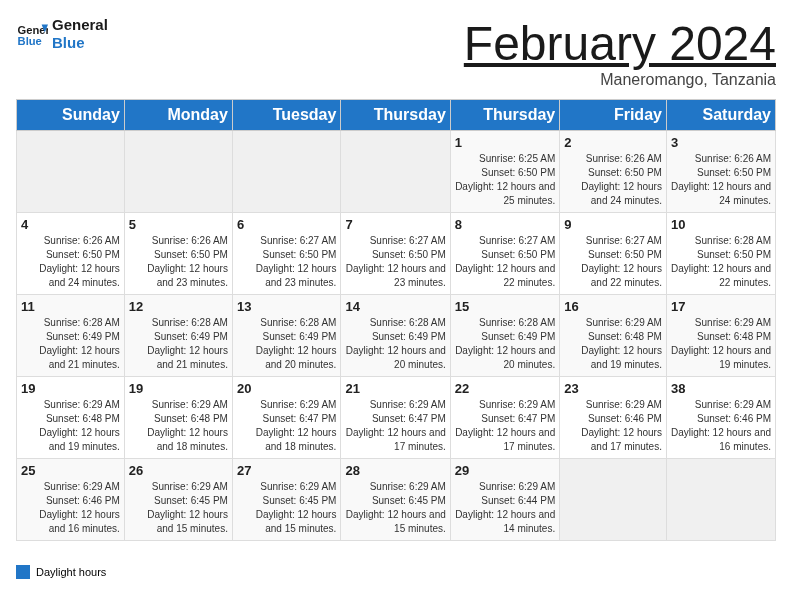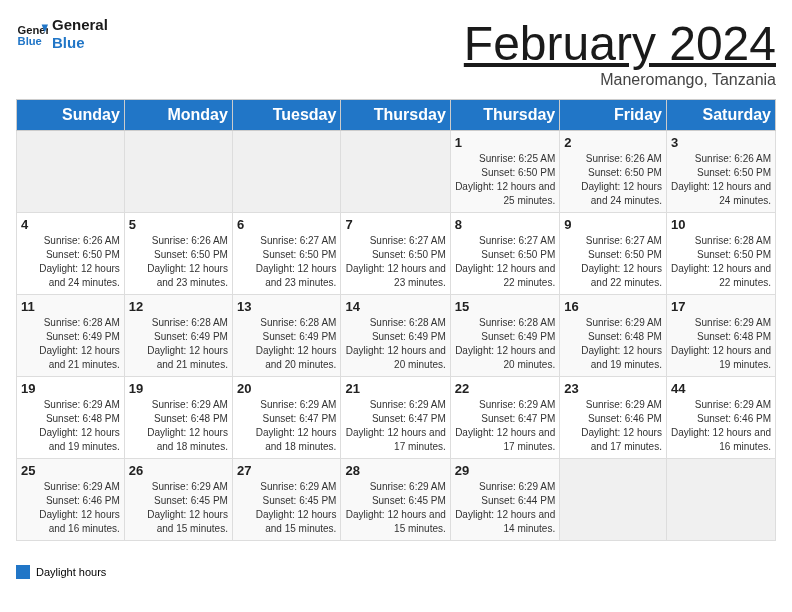--- a/index.html
+++ b/index.html
@@ -224,21 +224,21 @@
         </td>
         <td>
           <span class="day-num">22</span>
           <div class="day-info">Sunrise: 6:29 AM<br>Sunset: 6:47 PM<br>Daylight: 12 hours and 17 minutes.</div>
         </td>
         <td>
           <span class="day-num">23</span>
           <div class="day-info">Sunrise: 6:29 AM<br>Sunset: 6:46 PM<br>Daylight: 12 hours and 17 minutes.</div>
         </td>
         <td>
-          <span class="day-num">44</span>
+          <span class="day-num">38</span>
           <div class="day-info">Sunrise: 6:29 AM<br>Sunset: 6:46 PM<br>Daylight: 12 hours and 16 minutes.</div>
         </td>
       </tr>
       <tr>
         <td>
           <span class="day-num">25</span>
           <div class="day-info">Sunrise: 6:29 AM<br>Sunset: 6:46 PM<br>Daylight: 12 hours and 16 minutes.</div>
         </td>
         <td>
           <span class="day-num">26</span>

